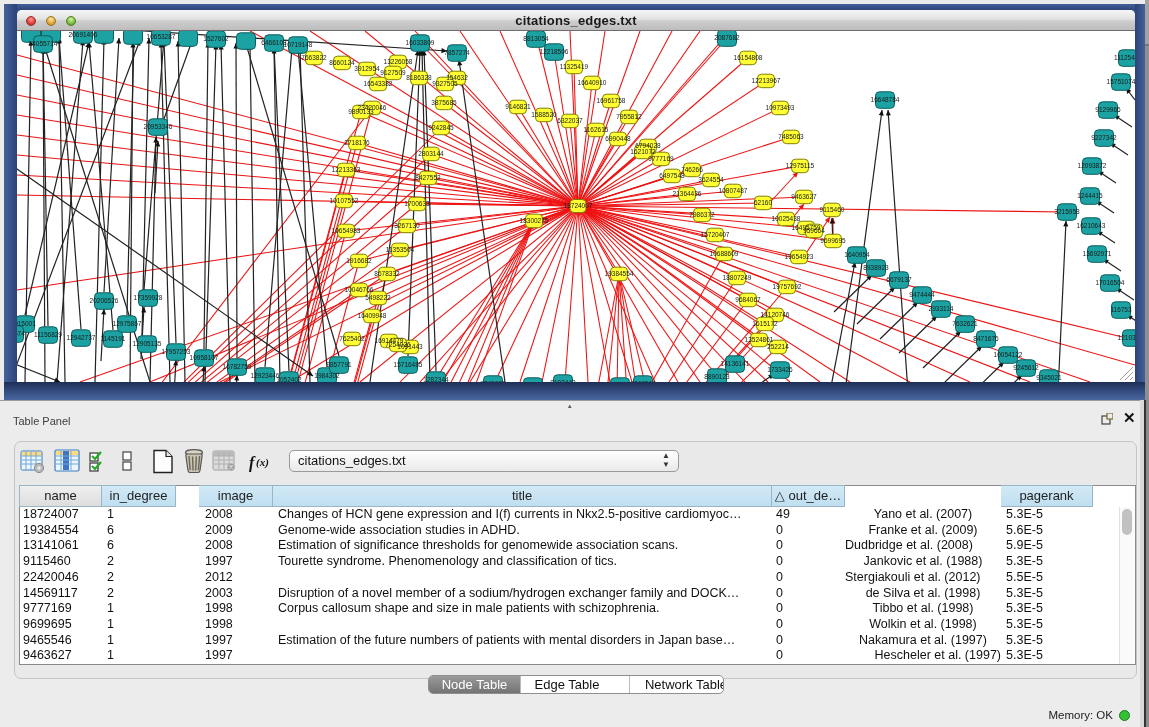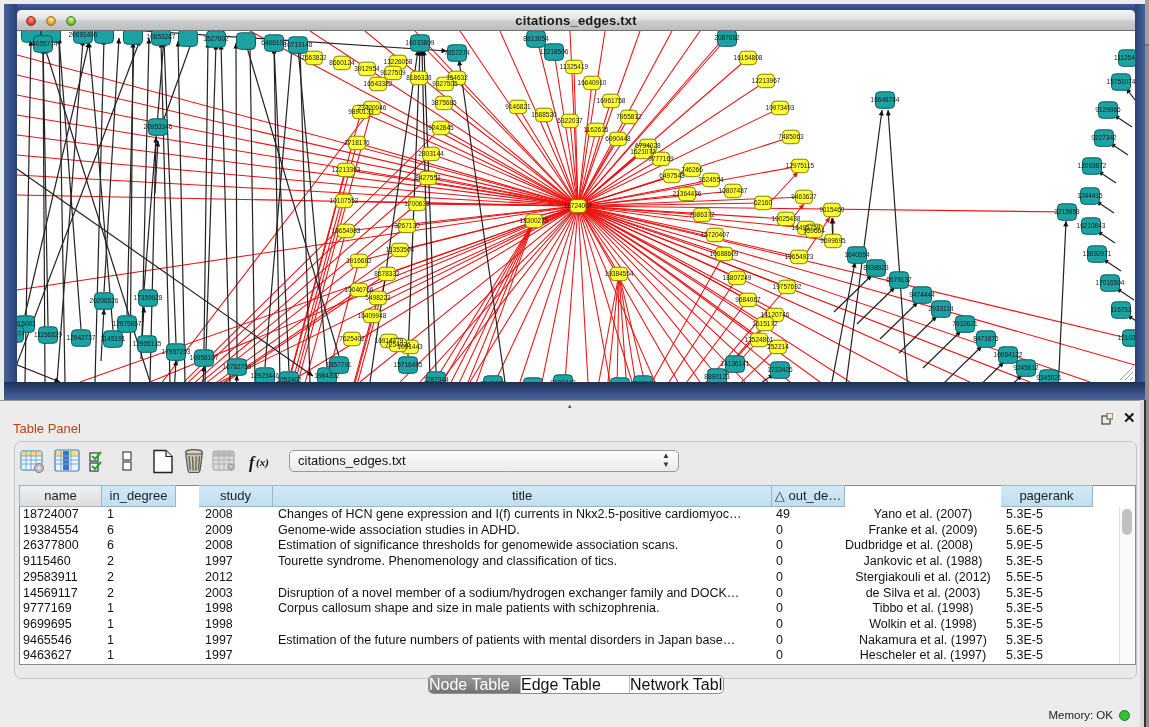--- a/index.html
+++ b/index.html
@@ -20,37 +20,37 @@
 
 #win{left:17px;top:10px;width:1118px;height:372px;border-radius:5px 5px 0 0;overflow:hidden;background:#fff}
 #titlebar{position:absolute;left:0;top:0;width:1118px;height:21px;background:linear-gradient(180deg,#f6f6f6 0%,#e3e3e3 45%,#cdcdcd 55%,#bdbdbd 100%);border-bottom:1px solid #6d6d6d;border-radius:5px 5px 0 0}
 #title{position:absolute;left:0;top:0;width:100%;height:21px;line-height:21px;text-align:center;font-size:13px;color:#1a1a1a;font-weight:bold;letter-spacing:0.2px}
 .tl{position:absolute;top:5.5px;width:10px;height:10px;border-radius:50%}
 #tlr{left:9px;background:radial-gradient(circle at 50% 30%,#ff9a94 0%,#e1443c 55%,#b02a25 100%);border:0.5px solid #9a2a26}
 #tly{left:29px;background:radial-gradient(circle at 50% 30%,#ffe9a8 0%,#e3a83c 55%,#b57f23 100%);border:0.5px solid #97761f}
 #tlg{left:49px;background:radial-gradient(circle at 50% 30%,#d2f2a8 0%,#7fc043 55%,#569022 100%);border:0.5px solid #4f7d1e}
 
 #panel{left:0;top:400px;width:1149px;height:327px;background:#ececec;border-top:1px solid #9a9a9a}
-#ptitle{position:absolute;left:13px;top:20px;font-size:13px;color:#c2410c}
+#ptitle{position:absolute;left:13px;top:14px;font-size:11px;color:#404040}
 #pfloat{position:absolute;left:1101px;top:12px;width:12px;height:12px}
 #pclose{position:absolute;left:1123px;top:8px;font-size:15px;color:#111;font-weight:bold}
 #container{position:absolute;left:14px;top:40px;width:1123px;height:238px;background:#e9e9e9;border:1px solid #c6c6c6;border-radius:7px}
 #combo{position:absolute;left:289px;top:450px;width:390px;height:22px;border:1px solid #9a9a9a;border-radius:5px;background:linear-gradient(180deg,#ffffff,#e9e9e9);font-size:13px;color:#111;line-height:20px;padding-left:8px}
 #combo .arr{position:absolute;right:8px;top:0;font-size:8px;color:#333;line-height:9px;text-align:center}
 
 #tbl{position:absolute;left:19px;top:485px;width:1117px;height:180px;background:#fff;border:1px solid #8a8a8a}
 .hcell{position:absolute;top:485px;height:22px;background:linear-gradient(180deg,#d2e9f6,#bfdff0);border:1px solid #9ab5c4;border-left:none;font-size:13px;color:#222;text-align:center;line-height:20px}
 .hfirst{background:linear-gradient(180deg,#f0f0f0,#dddddd);border-left:1px solid #9ab5c4}
 .trow{position:absolute;left:0px;width:1119px;height:15.7px;font-size:12.5px;color:#111}
 .trow span{position:absolute;top:0;white-space:nowrap;line-height:15.7px}
 #vscroll{position:absolute;left:1119px;top:507px;width:15px;height:157px;background:#fafafa;border-left:1px solid #e0e0e0}
 #vthumb{position:absolute;left:1121.5px;top:509px;width:10px;height:26px;background:#c1c1c1;border-radius:5px}
 
 #tabs{position:absolute;left:428px;top:675px;width:296px;height:19px;border:1px solid #8f8f8f;border-radius:5px;background:#fff;overflow:hidden}
-.tab{position:absolute;top:0;height:19px;font-size:16px;line-height:18px;color:#111}
+.tab{position:absolute;top:0;height:19px;font-size:13px;line-height:18px;text-align:center;color:#111}
 #tab1{left:0;width:91px;background:linear-gradient(180deg,#9a9a9a,#6f6f6f);color:#fff}
 #tab2{left:91px;width:93px;border-left:1px solid #bbb}
 #tab3{left:200px;width:113px;border-left:1px solid #bbb}
 #mem{position:absolute;right:36px;top:709px;font-size:11.5px;color:#222}
 #memdot{position:absolute;left:1119px;top:710px;width:11px;height:11px;border-radius:50%;background:#35c135;border:1px solid #1d7a1d}
 </style></head><body>
 <div id="stage">
 <div class="abs" id="desk"></div>
 <div class="abs" id="deskshadeT"></div>
 <div class="abs" id="deskshadeL"></div>
@@ -814,21 +814,21 @@
         <path d="M229.4 465.4 l3.2 3.2 M232.6 465.4 l-3.2 3.2" stroke="#e3e3e3" stroke-width="1.1"></path>
 </g>
 <text x="249" y="468" font-family="Liberation Serif,serif" font-style="italic" font-weight="bold" font-size="16" fill="#111">f</text>
       <text x="256" y="466" font-family="Liberation Serif,serif" font-style="italic" font-weight="bold" font-size="11" fill="#111">(x)</text>
 </svg>
 <div class="abs" id="combo">citations_edges.txt<span class="arr">▲<br>▼</span></div>
 
 <div class="abs" id="tbl"></div>
 <div class="hcell hfirst" style="left:19px;width:83px">name</div>
 <div class="hcell" style="left:102px;width:74px">in_degree</div>
-<div class="hcell" style="left:199px;width:74px">study</div>
+<div class="hcell" style="left:199px;width:74px">image</div>
 <div class="hcell" style="left:273px;width:499px">title</div>
 <div class="hcell" style="left:772px;width:73px">△ out_de…</div>
 <div class="hcell" style="left:1001px;width:92px">pagerank</div>
 <div class="trow" style="top:507.0px">
 <span style="left:23px">18724007</span>
 <span style="left:107px">1</span>
 <span style="left:205px">2008</span>
 <span style="left:278px">Changes of HCN gene expression and I(f) currents in Nkx2.5-positive cardiomyoc…</span>
 <span style="left:776px">49</span>
 <span style="left:845px;width:156px;text-align:center">Yano et al. (2007)</span>
@@ -837,52 +837,52 @@
 <div class="trow" style="top:522.7px">
 <span style="left:23px">19384554</span>
 <span style="left:107px">6</span>
 <span style="left:205px">2009</span>
 <span style="left:278px">Genome-wide association studies in ADHD.</span>
 <span style="left:776px">0</span>
 <span style="left:845px;width:156px;text-align:center">Franke et al. (2009)</span>
 <span style="left:1006px">5.6E-5</span>
 </div>
 <div class="trow" style="top:538.4px">
-<span style="left:23px">26377800</span>
+<span style="left:23px">13141061</span>
 <span style="left:107px">6</span>
 <span style="left:205px">2008</span>
 <span style="left:278px">Estimation of significance thresholds for genomewide association scans.</span>
 <span style="left:776px">0</span>
 <span style="left:845px;width:156px;text-align:left">Dudbridge et al. (2008)</span>
 <span style="left:1006px">5.9E-5</span>
 </div>
 <div class="trow" style="top:554.1px">
 <span style="left:23px">9115460</span>
 <span style="left:107px">2</span>
 <span style="left:205px">1997</span>
 <span style="left:278px">Tourette syndrome. Phenomenology and classification of tics.</span>
 <span style="left:776px">0</span>
 <span style="left:845px;width:156px;text-align:center">Jankovic et al. (1988)</span>
 <span style="left:1006px">5.3E-5</span>
 </div>
 <div class="trow" style="top:569.8px">
-<span style="left:23px">29583911</span>
+<span style="left:23px">22420046</span>
 <span style="left:107px">2</span>
 <span style="left:205px">2012</span>
 <span style="left:776px">0</span>
-<span style="left:845px;width:156px;text-align:center">Stergiakouli et al. (2012)</span>
+<span style="left:845px;width:156px;text-align:left">Stergiakouli et al. (2012)</span>
 <span style="left:1006px">5.5E-5</span>
 </div>
 <div class="trow" style="top:585.5px">
 <span style="left:23px">14569117</span>
 <span style="left:107px">2</span>
 <span style="left:205px">2003</span>
 <span style="left:278px">Disruption of a novel member of a sodium/hydrogen exchanger family and DOCK…</span>
 <span style="left:776px">0</span>
-<span style="left:845px;width:156px;text-align:center">de Silva et al. (2003)</span>
+<span style="left:845px;width:156px;text-align:center">de Silva et al. (1998)</span>
 <span style="left:1006px">5.3E-5</span>
 </div>
 <div class="trow" style="top:601.2px">
 <span style="left:23px">9777169</span>
 <span style="left:107px">1</span>
 <span style="left:205px">1998</span>
 <span style="left:278px">Corpus callosum shape and size in male patients with schizophrenia.</span>
 <span style="left:776px">0</span>
 <span style="left:845px;width:156px;text-align:center">Tibbo et al. (1998)</span>
 <span style="left:1006px">5.3E-5</span>
@@ -902,21 +902,21 @@
 <span style="left:278px">Estimation of the future numbers of patients with mental disorders in Japan base…</span>
 <span style="left:776px">0</span>
 <span style="left:845px;width:156px;text-align:center">Nakamura et al. (1997)</span>
 <span style="left:1006px">5.3E-5</span>
 </div>
 <div class="trow" style="top:648.3px">
 <span style="left:23px">9463627</span>
 <span style="left:107px">1</span>
 <span style="left:205px">1997</span>
 <span style="left:776px">0</span>
-<span style="left:845px;width:156px;text-align:center">Hescheler et al. (1997)</span>
+<span style="left:845px;width:156px;text-align:right">Hescheler et al. (1997)</span>
 <span style="left:1006px">5.3E-5</span>
 </div>
 <div class="abs" id="vscroll"></div>
 <div class="abs" id="vthumb"></div>
 <div class="abs" id="tabs">
       <div class="tab" id="tab1">Node Table</div>
       <div class="tab" id="tab2">Edge Table</div>
       <div class="tab" id="tab3">Network Table</div>
     </div>
 <div class="abs" id="mem">Memory: OK</div>

